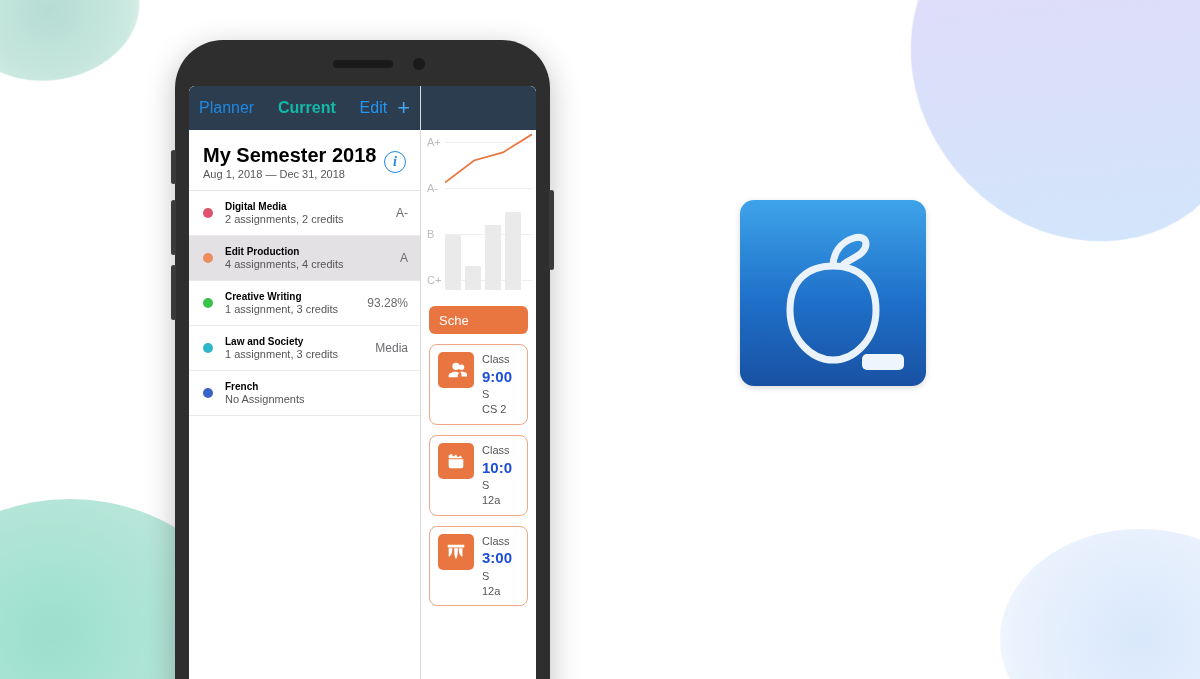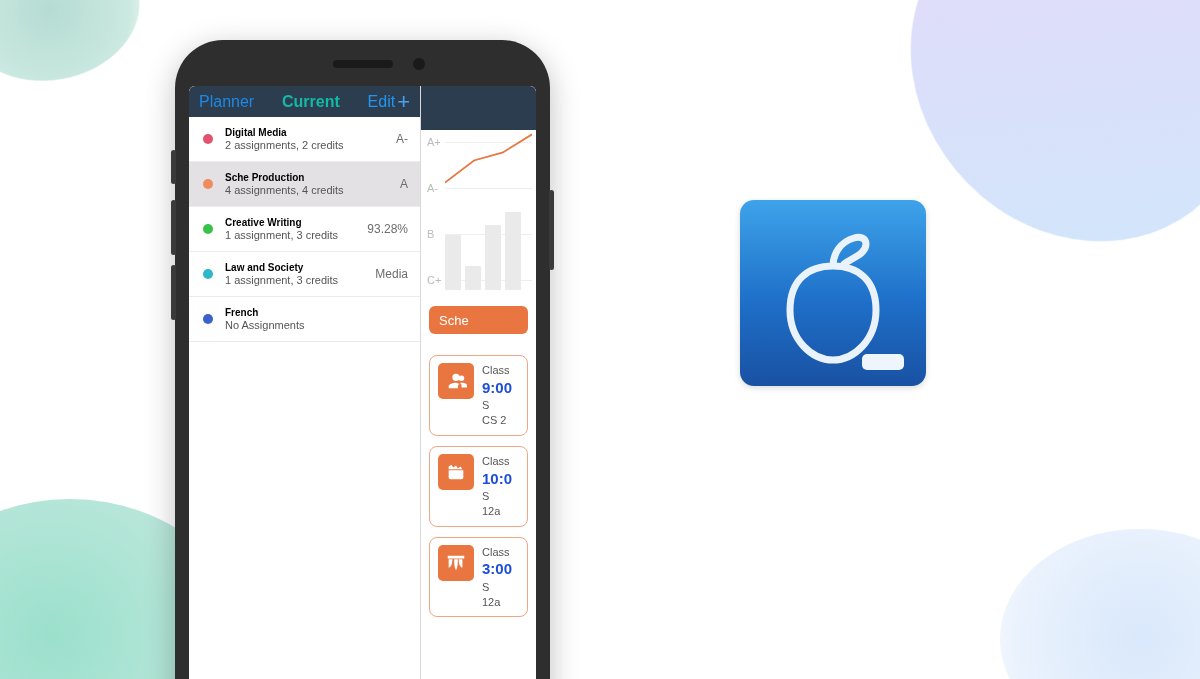--- a/index.html
+++ b/index.html
@@ -87,34 +87,34 @@
 }
 
 
 .left-pane {
   width: 232px; flex-shrink: 0;
   border-right: 0.5px solid #d9d9dc;
   display: flex; flex-direction: column;
   background: #fff;
 }
 .nav-bar {
-  height: 31px;
+  height: 44px;
   background: #2b3d4f;
   display: flex; align-items: center; justify-content: space-between;
   padding: 0 10px;
   position: relative;
 }
 .nav-title {
   color: #14b8a6; font-weight: 600; font-size: 16px;
 }
 .nav-left {
   color: #1e88e5; font-weight: 500; font-size: 16px;
 }
 .nav-right {
-  display: flex; align-items: center; gap: 2px;
+  display: flex; align-items: center; gap: 10px;
   color: #2196f3; font-size: 16px;
 }
 .nav-right .plus { font-size: 22px; font-weight: 300; line-height: 1; color:#46a3ec; }
 
 .semester-header {
   padding: 14px 14px 10px 14px;
   display: flex; align-items: center; justify-content: space-between;
   border-bottom: 0.5px solid #e5e5ea;
 }
 .semester-header h1 { font-size: 20px; font-weight: 700; color: #000; }
@@ -165,21 +165,21 @@
 .chart-line {
   position: absolute; left: 24px; right: 4px; top: 0; bottom: 10px;
   stroke: #e97640; stroke-width: 2; fill: none;
 }
 .sched-btn {
   margin: 6px 8px 10px 8px; height: 28px;
   background: #e97640; color: #fff; font-size: 13px; font-weight: 500;
   border-radius: 6px; display: flex; align-items: center; padding-left: 10px;
 }
 
-.events { padding: 0 8px; display: flex; flex-direction: column; gap: 10px; margin-top: 11px; }
+.events { padding: 0 8px; display: flex; flex-direction: column; gap: 10px; }
 .event {
   border: 1.5px solid #f0a783; border-radius: 8px; padding: 7px 8px;
   display: flex; gap: 8px; align-items: flex-start;
   color: #444; font-size: 12px; line-height: 1.35;
 }
 .event .ico {
   width: 36px; height: 36px; background: #e97640; border-radius: 5px;
   display: flex; align-items: center; justify-content: center; color: #fff;
   flex-shrink: 0;
 }
@@ -215,34 +215,41 @@
     <div class="left-pane">
       <div class="nav-bar">
         <span class="nav-left">Planner</span>
         <span class="nav-title">Current</span>
         <span class="nav-right">
           <span>Edit</span>
           <span class="plus">+</span>
         </span>
       </div>
 
+      <div class="semester-header">
+        <div>
+          <h1>My Semester 2018</h1>
+          <div class="dates">Aug 1, 2018 — Dec 31, 2018</div>
+        </div>
+        <div class="info-icon">i</div>
+      </div>
 
       <div class="course-list" id="course-list">
           <div class="course">
     <span class="dot" style="background:#e0526e"></span>
     <div class="course-info">
       <div class="course-title">Digital Media</div>
       <div class="course-sub">2 assignments, 2 credits</div>
     </div>
     <div class="course-grade">A-</div>
           </div>
           <div class="course selected">
     <span class="dot" style="background:#ee8c5d"></span>
     <div class="course-info">
-      <div class="course-title">Sche Production</div>
+      <div class="course-title">Edit Production</div>
       <div class="course-sub">4 assignments, 4 credits</div>
     </div>
     <div class="course-grade">A</div>
           </div>
           <div class="course">
     <span class="dot" style="background:#38c24a"></span>
     <div class="course-info">
       <div class="course-title">Creative Writing</div>
       <div class="course-sub">1 assignment, 3 credits</div>
     </div>

